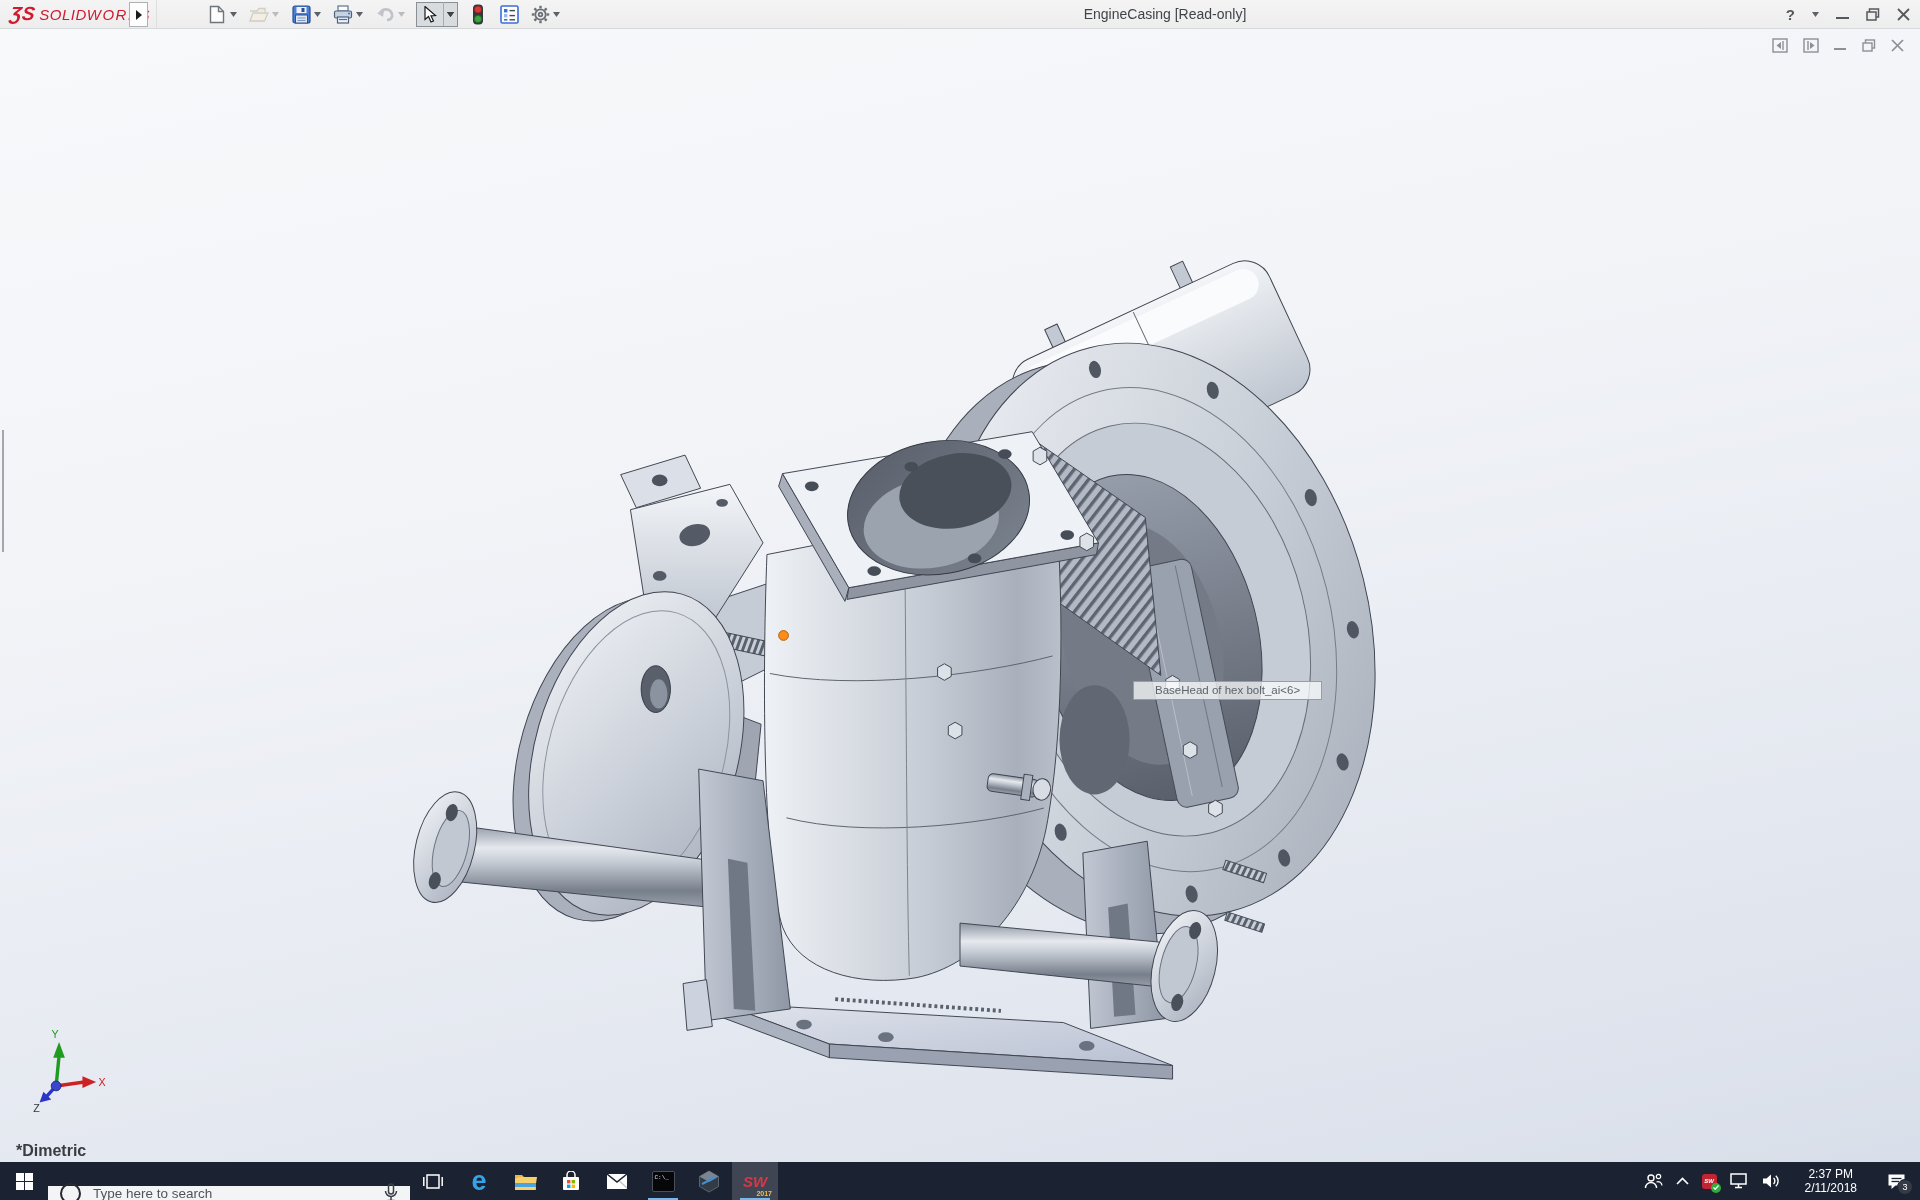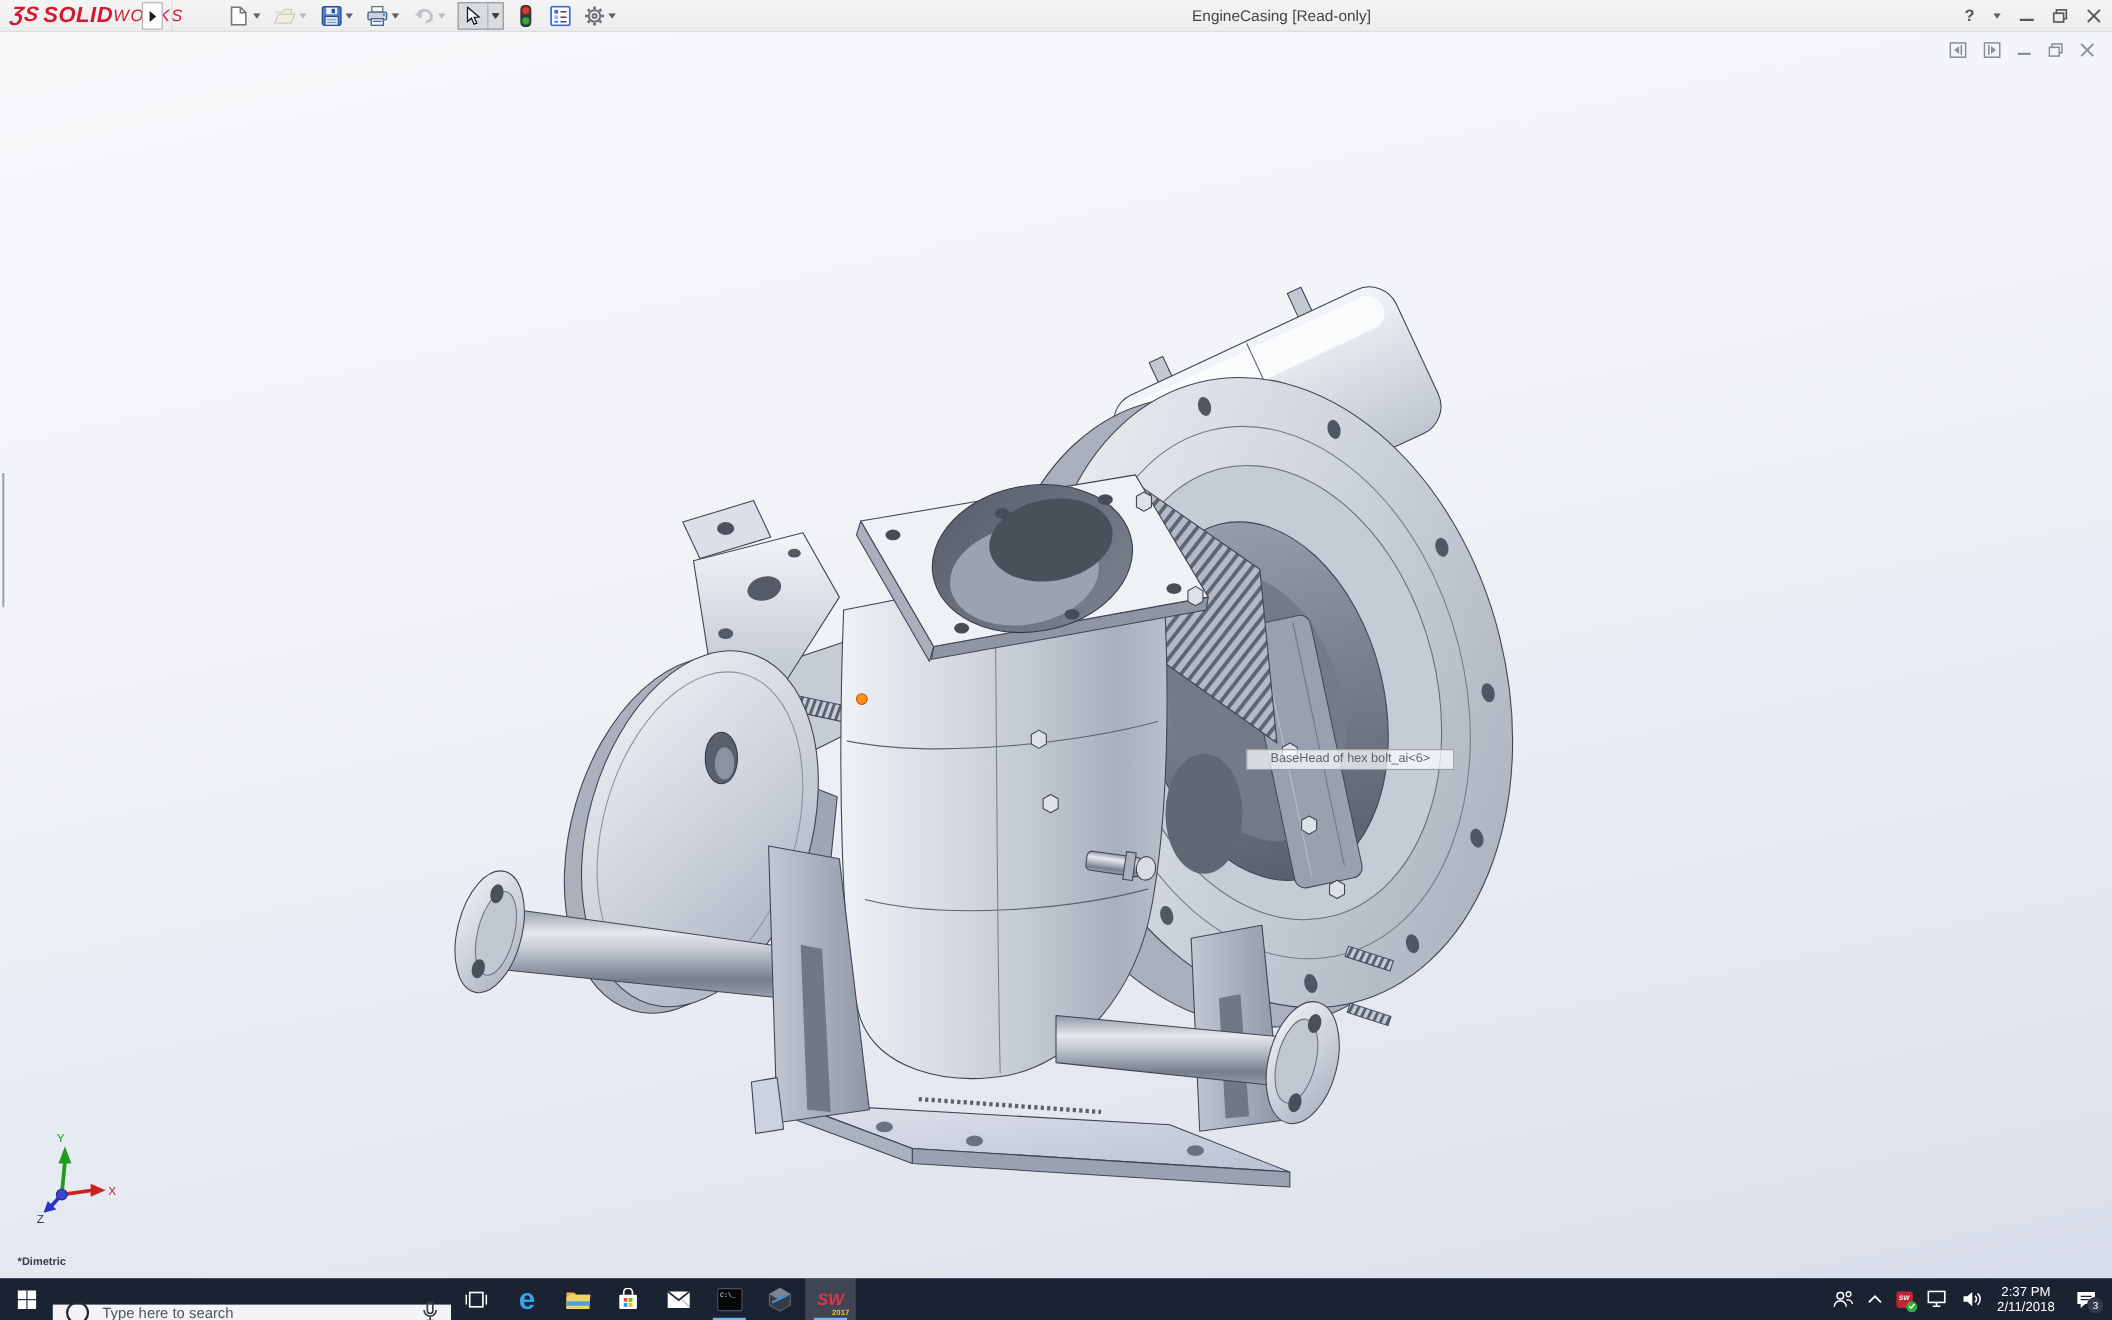--- a/index.html
+++ b/index.html
@@ -5,21 +5,21 @@
   html,body{margin:0;padding:0;background:#000;}
   .screen{position:relative;width:1920px;height:1200px;overflow:hidden;
           font-family:"Liberation Sans","DejaVu Sans",sans-serif;background:#e9ecf2;}
 
   
   .titlebar{position:absolute;top:0;left:0;width:1920px;height:28px;
             background:linear-gradient(180deg,#f4f4f5,#ededee);border-bottom:1px solid #d7d9db;}
   .logo{position:absolute;left:10px;top:0;height:28px;display:flex;align-items:center;
         font-style:italic;color:#d11a2d;letter-spacing:.5px;}
   .logo .glyph{font-weight:800;font-size:19px;margin-right:4px;transform:skewX(-8deg);}
-  .logo .bold{font-weight:700;font-size:20px;}
+  .logo .bold{font-weight:400;font-size:15px;}
   .logo .light{font-weight:400;font-size:15px;letter-spacing:1.5px;}
   .flyout-btn{position:absolute;left:129px;top:2px;width:17px;height:23px;background:#fdfdfd;
               border:1px solid #aeb0b3;display:flex;align-items:center;justify-content:center;}
   .logo-divider{position:absolute;left:156px;top:0;width:1px;height:28px;background:#dcdee0;}
 
   .toolbar{position:absolute;left:206px;top:0;height:28px;display:flex;align-items:center;}
   .tb-group{display:flex;align-items:center;margin-right:9px;}
   .tb-btn{width:22px;height:24px;display:flex;align-items:center;justify-content:center;}
   .tb-caret{width:11px;height:24px;display:flex;align-items:center;justify-content:center;}
   .tb-sel{display:flex;align-items:center;border:1px solid #8b9097;background:#d9dcdf;height:23px;margin-right:9px;}
@@ -34,21 +34,21 @@
   
   .doc-controls{position:absolute;top:38px;right:16px;display:flex;align-items:center;gap:15px;z-index:5;}
 
   
   .viewport{position:absolute;top:29px;left:0;width:1920px;height:1133px;
             background:linear-gradient(168deg,#f8f9fb 0%,#f1f3f7 40%,#e4e8f0 75%,#d9dfea 100%);}
   .viewport svg.model{position:absolute;top:0;left:0;}
   .gfx-tooltip{position:absolute;left:1133px;top:652px;height:17px;line-height:17px;padding:0 21px;
                background:rgba(252,253,254,.74);border:1px solid #959da6;font-size:11.5px;color:#5d646c;
                white-space:nowrap;z-index:4;}
-  .orientation{position:absolute;left:16px;top:1113px;font-size:10px;font-weight:600;color:#3a3c3f;z-index:4;}
+  .orientation{position:absolute;left:16px;top:1113px;font-size:16px;font-weight:600;color:#3a3c3f;z-index:4;}
   .panel-edge{position:absolute;left:2px;top:401px;width:2px;height:122px;background:#a2a7ae;z-index:3;}
 
   
   .taskbar{position:absolute;left:0;bottom:0;width:1920px;height:38px;background:#1b2232;
            display:flex;align-items:stretch;z-index:10;}
   .tb-tile{width:46px;display:flex;align-items:center;justify-content:center;position:relative;flex:0 0 auto;}
   .tb-tile.start{width:48px;}
   .tb-tile.running::after{content:"";position:absolute;left:8px;right:8px;bottom:0;height:2px;background:#76b9ed;}
   .tb-tile.active{background:rgba(255,255,255,.16);}
   .search-box{width:362px;background:#f3f4f6;display:flex;align-items:center;flex:0 0 auto;margin-top:24px;}
@@ -56,21 +56,21 @@
                     font-family:"Liberation Sans",sans-serif;}
   .search-box input::placeholder{color:#50545a;opacity:1;}
   .cortana-ring{width:17px;height:17px;border:2.5px solid #26292e;border-radius:50%;margin:0 10px 0 12px;flex:0 0 auto;}
   .sw-tile{position:relative;width:30px;height:30px;display:flex;align-items:center;justify-content:center;}
   .sw-letters{font-weight:800;font-style:italic;font-size:15px;color:#dc3545;letter-spacing:0;}
   .sw-year{position:absolute;right:-2px;bottom:-1px;font-size:7px;font-weight:bold;color:#f0c23c;}
   .cmd-face{width:21px;height:19px;background:#060709;border:1px solid #4a505a;border-radius:2px;position:relative;}
   .cmd-face span{position:absolute;left:2px;top:2px;font-family:"Liberation Mono",monospace;font-size:6px;color:#e8e8e8;}
   .tray{margin-left:auto;display:flex;align-items:center;gap:13px;padding-right:8px;flex:0 0 auto;}
   .tray-item{display:flex;align-items:center;justify-content:center;position:relative;}
-  .clock{color:#fff;font-size:12px;line-height:14px;text-align:center;margin:0 0;}
+  .clock{color:#fff;font-size:12px;line-height:14px;text-align:center;margin:0 11px;}
   .swmon{width:15px;height:15px;background:#c32433;border-radius:3px;position:relative;
          display:flex;align-items:center;justify-content:center;}
   .swmon .s{font-size:6px;font-weight:bold;color:#fff;font-style:italic;}
   .swmon .chk{position:absolute;right:-4px;bottom:-4px;width:10px;height:10px;background:#2fae3d;border-radius:50%;
               display:flex;align-items:center;justify-content:center;}
   .badge{position:absolute;right:-7px;bottom:-5px;width:14px;height:14px;border-radius:50%;background:#343a46;
          color:#fff;font-size:9px;display:flex;align-items:center;justify-content:center;border:1px solid #1b2232;}
 </style>
 </head>
 <body>

